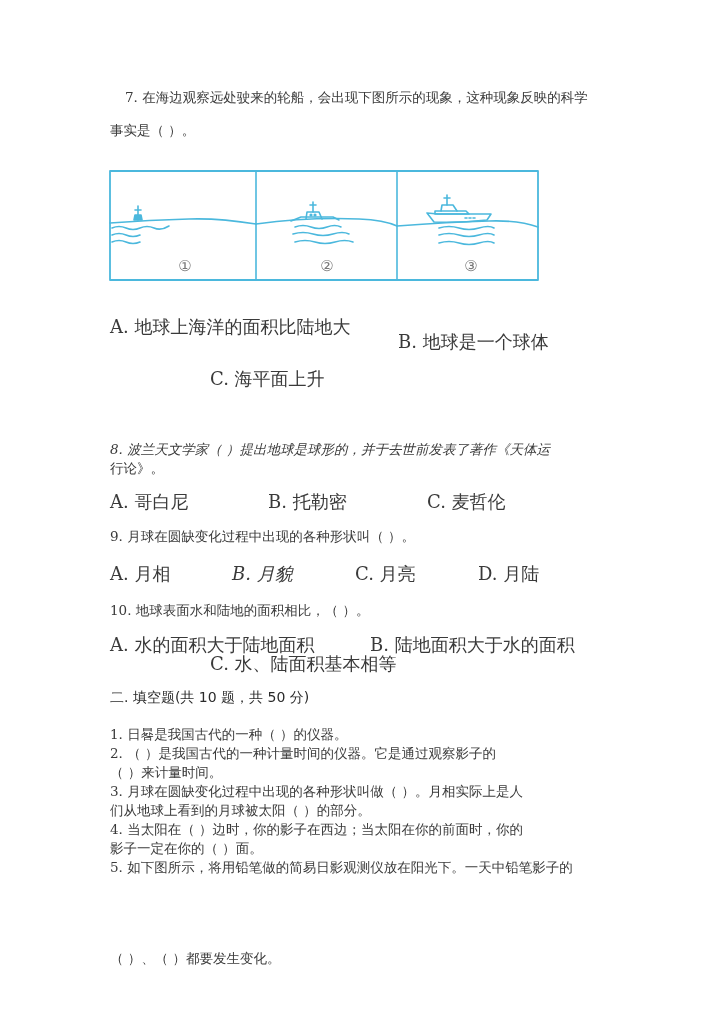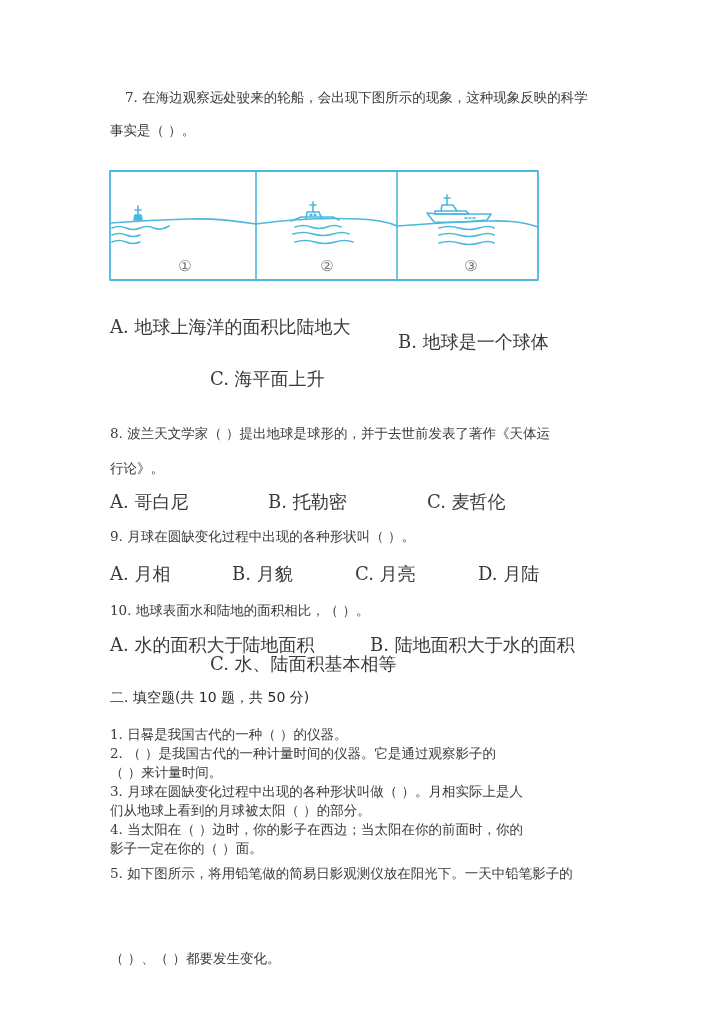--- a/index.html
+++ b/index.html
@@ -84,40 +84,40 @@
   </svg>
   <div class="panel-label" style="left:66px;">①</div>
   <div class="panel-label" style="left:208px;">②</div>
   <div class="panel-label" style="left:352px;">③</div>
 </div>
 
 <div class="opt" style="left:110px; top:318px;">A. 地球上海洋的面积比陆地大</div>
 <div class="opt" style="left:398px; top:318px;margin-top:15px;">B. 地球是一个球体</div>
 <div class="opt" style="left:210px; top:370px;">C. 海平面上升</div>
 
-<div class="line" style="top:424px;">8. 波兰天文学家（        ）提出地球是球形的，并于去世前发表了著作《天体运</div>
+<div class="line" style="top:440px;font-style:italic;">8. 波兰天文学家（        ）提出地球是球形的，并于去世前发表了著作《天体运</div>
 <div class="line" style="top:459px;">行论》。</div>
 <div class="opt" style="left:110px; top:493px;">A. 哥白尼</div>
 <div class="opt" style="left:268px; top:493px;">B. 托勒密</div>
 <div class="opt" style="left:427px; top:493px;">C. 麦哲伦</div>
 
 <div class="line" style="top:527px;">9. 月球在圆缺变化过程中出现的各种形状叫（        ）。</div>
 <div class="opt" style="left:110px; top:565px;">A. 月相</div>
-<div class="opt" style="left:232px; top:565px;">B. 月貌</div>
+<div class="opt" style="left:232px; top:565px;font-style:italic;">B. 月貌</div>
 <div class="opt" style="left:355px; top:565px;">C. 月亮</div>
 <div class="opt" style="left:478px; top:565px;">D. 月陆</div>
 
 <div class="line" style="top:601px;">10. 地球表面水和陆地的面积相比，（        ）。</div>
 <div class="opt" style="left:110px; top:636px;">A. 水的面积大于陆地面积</div>
 <div class="opt" style="left:370px; top:636px;">B. 陆地面积大于水的面积</div>
 <div class="opt" style="left:210px; top:655px;">C. 水、陆面积基本相等</div>
 
 <div class="section-title">二. 填空题(共 10 题，共 50 分)</div>
 
 <div class="line" style="top:725px;">1. 日晷是我国古代的一种（            ）的仪器。</div>
 <div class="line" style="top:744px;">2. （            ）是我国古代的一种计量时间的仪器。它是通过观察影子的</div>
 <div class="line" style="top:763px;">（            ）来计量时间。</div>
 <div class="line" style="top:782px;">3. 月球在圆缺变化过程中出现的各种形状叫做（            ）。月相实际上是人</div>
 <div class="line" style="top:801px;">们从地球上看到的月球被太阳（            ）的部分。</div>
 <div class="line" style="top:820px;">4. 当太阳在（            ）边时，你的影子在西边；当太阳在你的前面时，你的</div>
 <div class="line" style="top:839px;">影子一定在你的（            ）面。</div>
-<div class="line" style="top:858px;margin-top:6px;">5. 如下图所示，将用铅笔做的简易日影观测仪放在阳光下。一天中铅笔影子的</div>
+<div class="line" style="top:858px;">5. 如下图所示，将用铅笔做的简易日影观测仪放在阳光下。一天中铅笔影子的</div>
 <div class="line" style="top:935px;margin-top:14px;">（            ）、（            ）都要发生变化。</div>
 
 </body></html>

